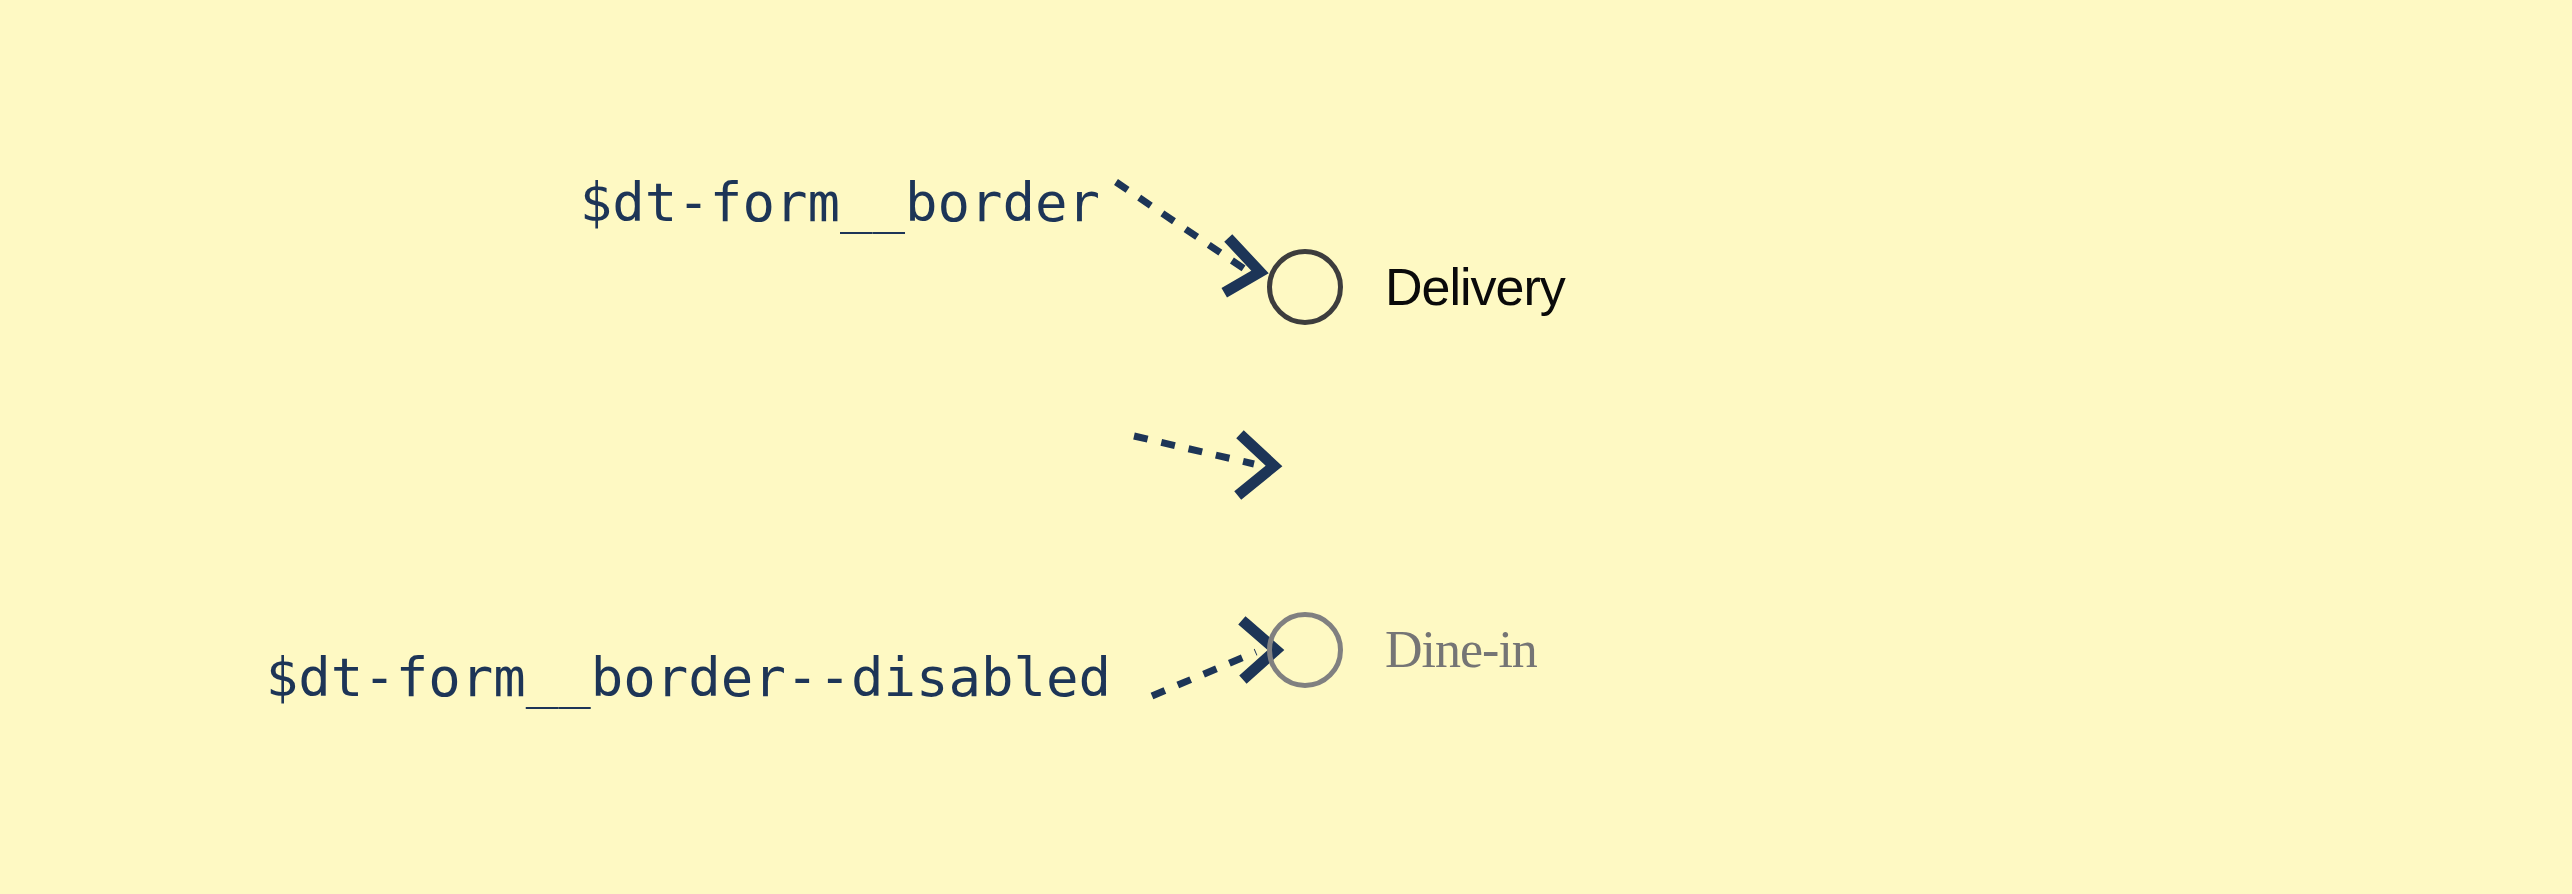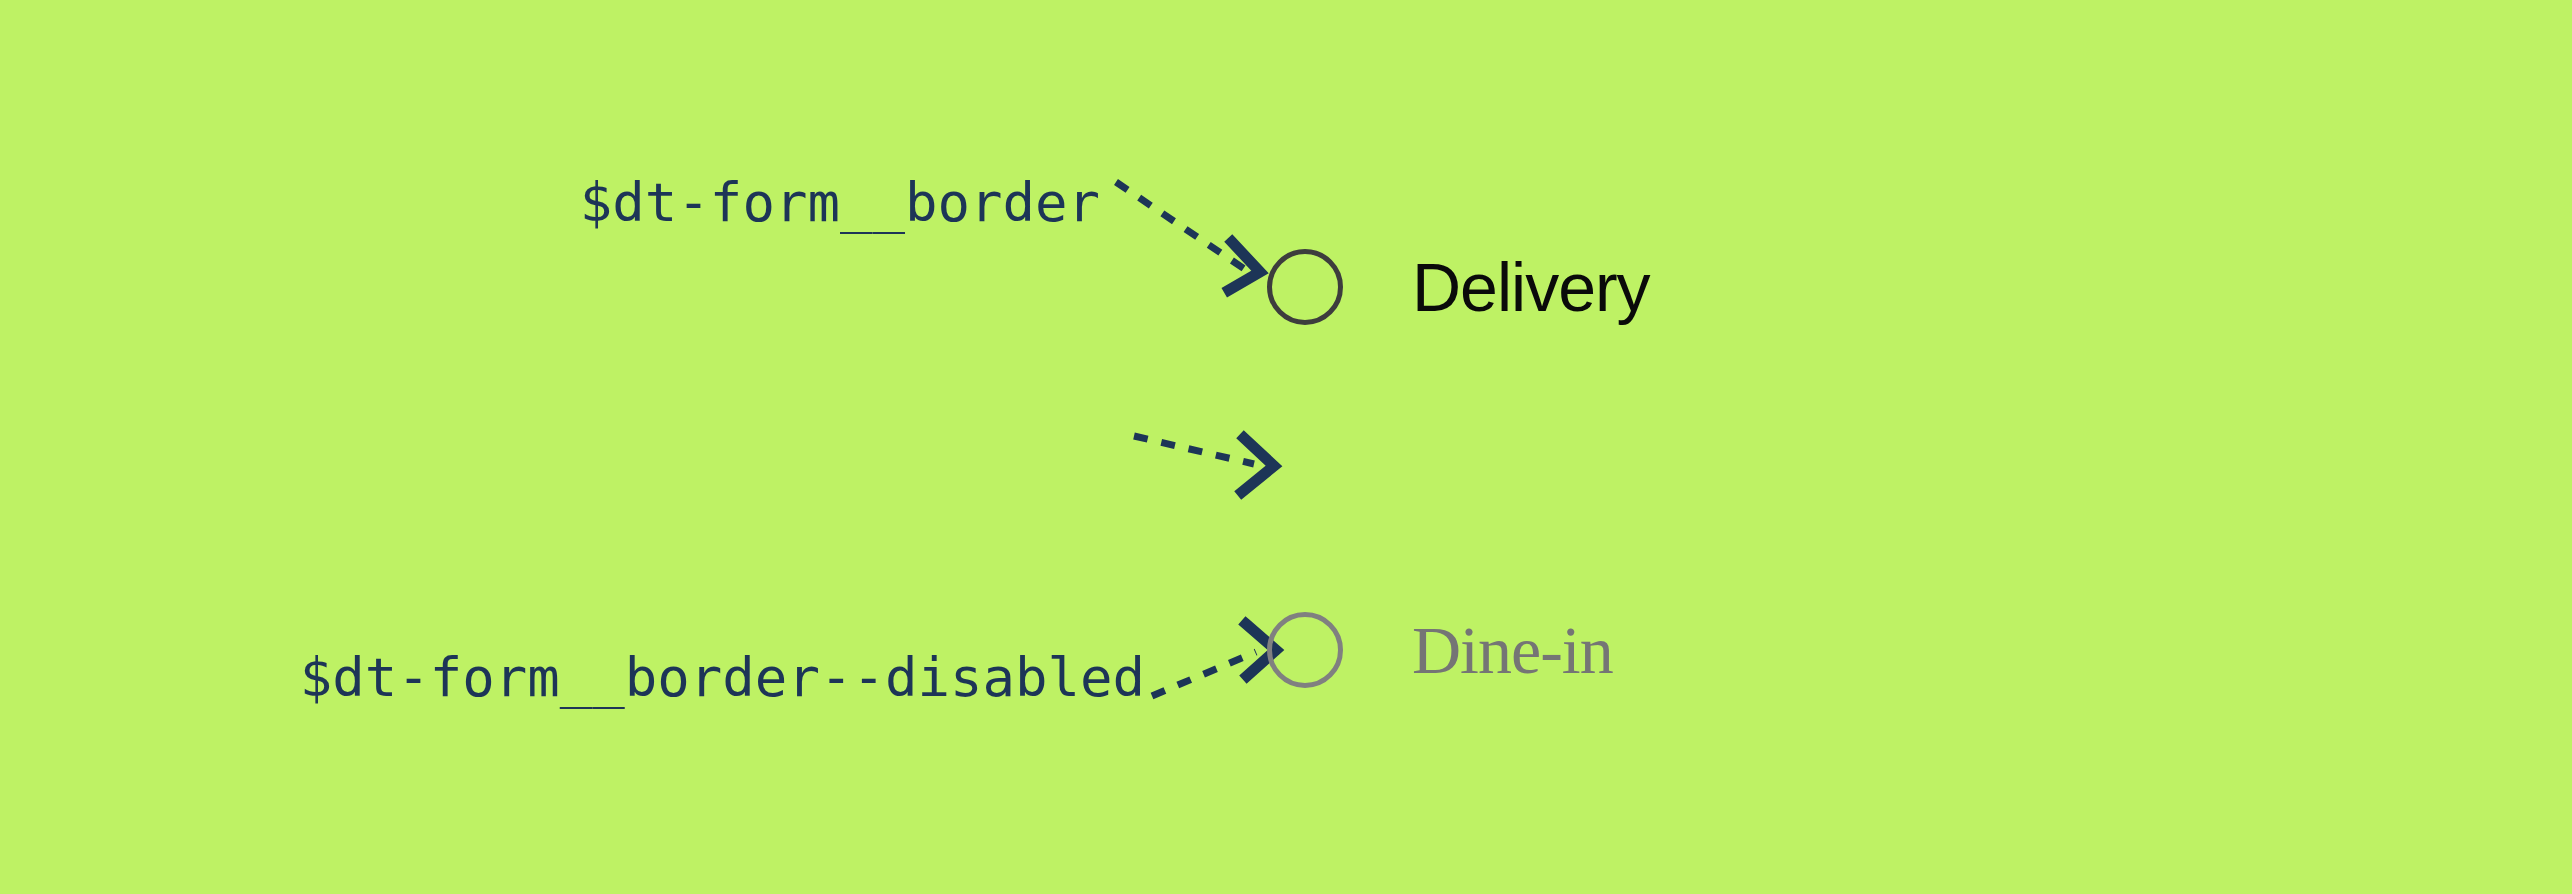--- a/index.html
+++ b/index.html
@@ -12,40 +12,40 @@
     height: 894px;
     background: #f3f3f3;
     font-family: "Liberation Sans", sans-serif;
     overflow: hidden;
   }
 
   #stage {
     position: relative;
     width: 2572px;
     height: 894px;
-    background: #bef264;
+    background: #fef9c3;
   }
 
   
   .token-label {
     position: absolute;
     font-family: "DejaVu Sans Mono", "Liberation Mono", monospace;
     font-size: 54px;
     line-height: 1;
     letter-spacing: 0px;
     color: #1d3557;
     white-space: pre;
     text-align: right;
     transform: translateY(-50%);
   }
 
   
   .token-label.row1 { right: 1472px; top: 203px; }   
   .token-label.row2 { right: 1457px; top: 438px; }   
-  .token-label.row3 { right: 1427px; top: 678px; }   
+  .token-label.row3 { right: 1461px; top: 678px; }   
 
   
   .arrow-svg {
     position: absolute;
     overflow: visible;
     pointer-events: none;
   }
   .arrow-line {
     fill: none;
     stroke: #1d3557;
@@ -97,23 +97,23 @@
     top: 50%;
     left: 50%;
     width: 32px;
     height: 32px;
     margin: -16px 0 0 -16px;
     border-radius: 50%;
     background: #f2476c;
   }
 
   .radio-text {
-    margin-left: 69px;
+    margin-left: 42px;
     font-family: "Liberation Sans", sans-serif;
-    font-size: 68px;
+    font-size: 52px;
     line-height: 1;
     font-weight: 400;
     letter-spacing: -1px;
     white-space: pre;
   }
   .radio-text.tone-normal   { color: #0a0a0a; }
   .radio-text.tone-disabled { color: #757575; font-family: Liberation Serif, serif; }
 </style>
 </head>
 <body>

